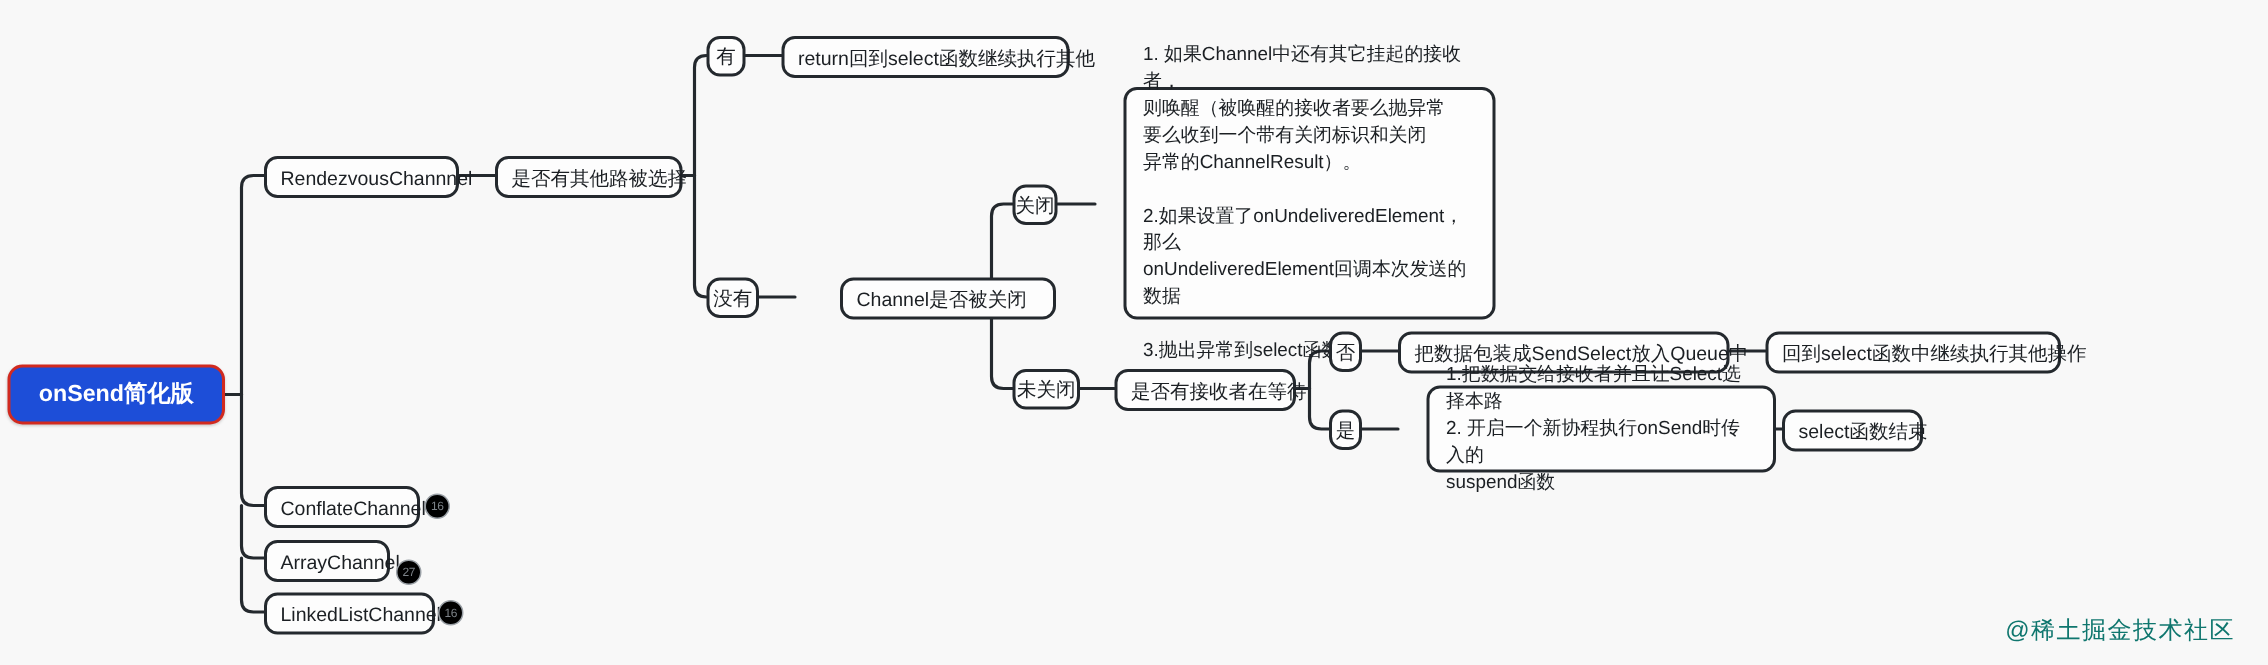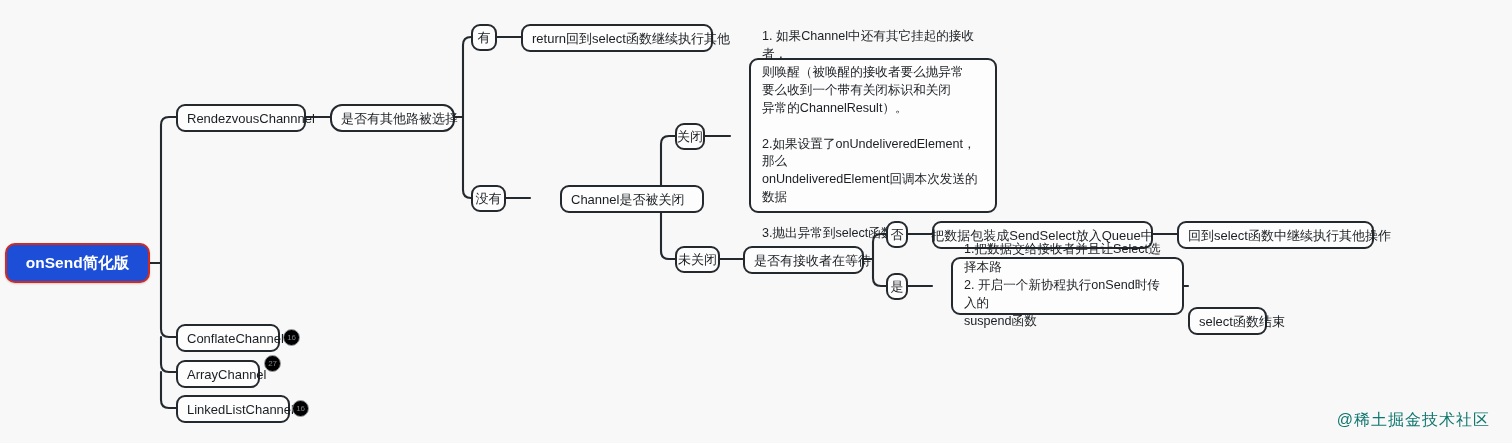--- a/index.html
+++ b/index.html
@@ -148,32 +148,32 @@
   <div class="node" style="left:176px; top:324px; width:104px; height:26px;">
     <span>ConflateChannel</span>
   </div>
   <div class="badge" style="left:283px; top:329px;">
     <span>16</span>
   </div>
 
   <div class="node" style="left:176px; top:360px; width:84px; height:25px;">
     <span>ArrayChannel</span>
   </div>
-  <div class="badge" style="left:264px; top:355px;justify-content:center;">
+  <div class="badge" style="left:264px; top:373px;justify-content:center;">
     <span>27</span>
   </div>
 
   <div class="node" style="left:176px; top:395px; width:114px; height:26px;">
     <span>LinkedListChannel</span>
   </div>
   <div class="badge" style="left:292px; top:400px;">
     <span>16</span>
   </div>
 
-  <div class="node" style="left:330px; top:104px; width:125px; height:27px;border-radius:12px;">
+  <div class="node" style="left:330px; top:104px; width:125px; height:27px;">
     <span>是否有其他路被选择</span>
   </div>
 
   <div class="node small" style="left:471px; top:24px; width:26px; height:27px;">
     <span>有</span>
   </div>
   <div class="node small" style="left:471px; top:185px; width:35px; height:27px;">
     <span>没有</span>
   </div>
 
@@ -208,35 +208,35 @@
     <span>是否有接收者在等待</span>
   </div>
 
   <div class="node small" style="left:886px; top:221px; width:22px; height:27px;">
     <span>否</span>
   </div>
   <div class="node small" style="left:886px; top:273px; width:22px; height:27px;">
     <span>是</span>
   </div>
 
-  <div class="node" style="left:932px; top:221px; width:221px; height:27px;justify-content:center;">
+  <div class="node" style="left:932px; top:221px; width:221px; height:27px;">
     <span>把数据包装成SendSelect放入Queue中</span>
   </div>
 
   <div class="node" style="left:1177px; top:221px; width:197px; height:27px;">
     <span>回到select函数中继续执行其他操作</span>
   </div>
 
   <div class="node multiline" style="left:932px; top:257px; width:233px; height:58px;">
     <span>1.把数据交给接收者并且让Select选择本路
 2. 开启一个新协程执行onSend时传入的
 suspend函数</span>
   </div>
 
-  <div class="node" style="left:1188px; top:273px; width:79px; height:27px;margin-top:34px;">
+  <div class="node" style="left:1188px; top:273px; width:94px; height:27px;">
     <span>select函数结束</span>
   </div>
 
   <div class="watermark">
     <span>@稀土掘金技术社区</span>
   </div>
 
 </div>
 
 </body></html>

